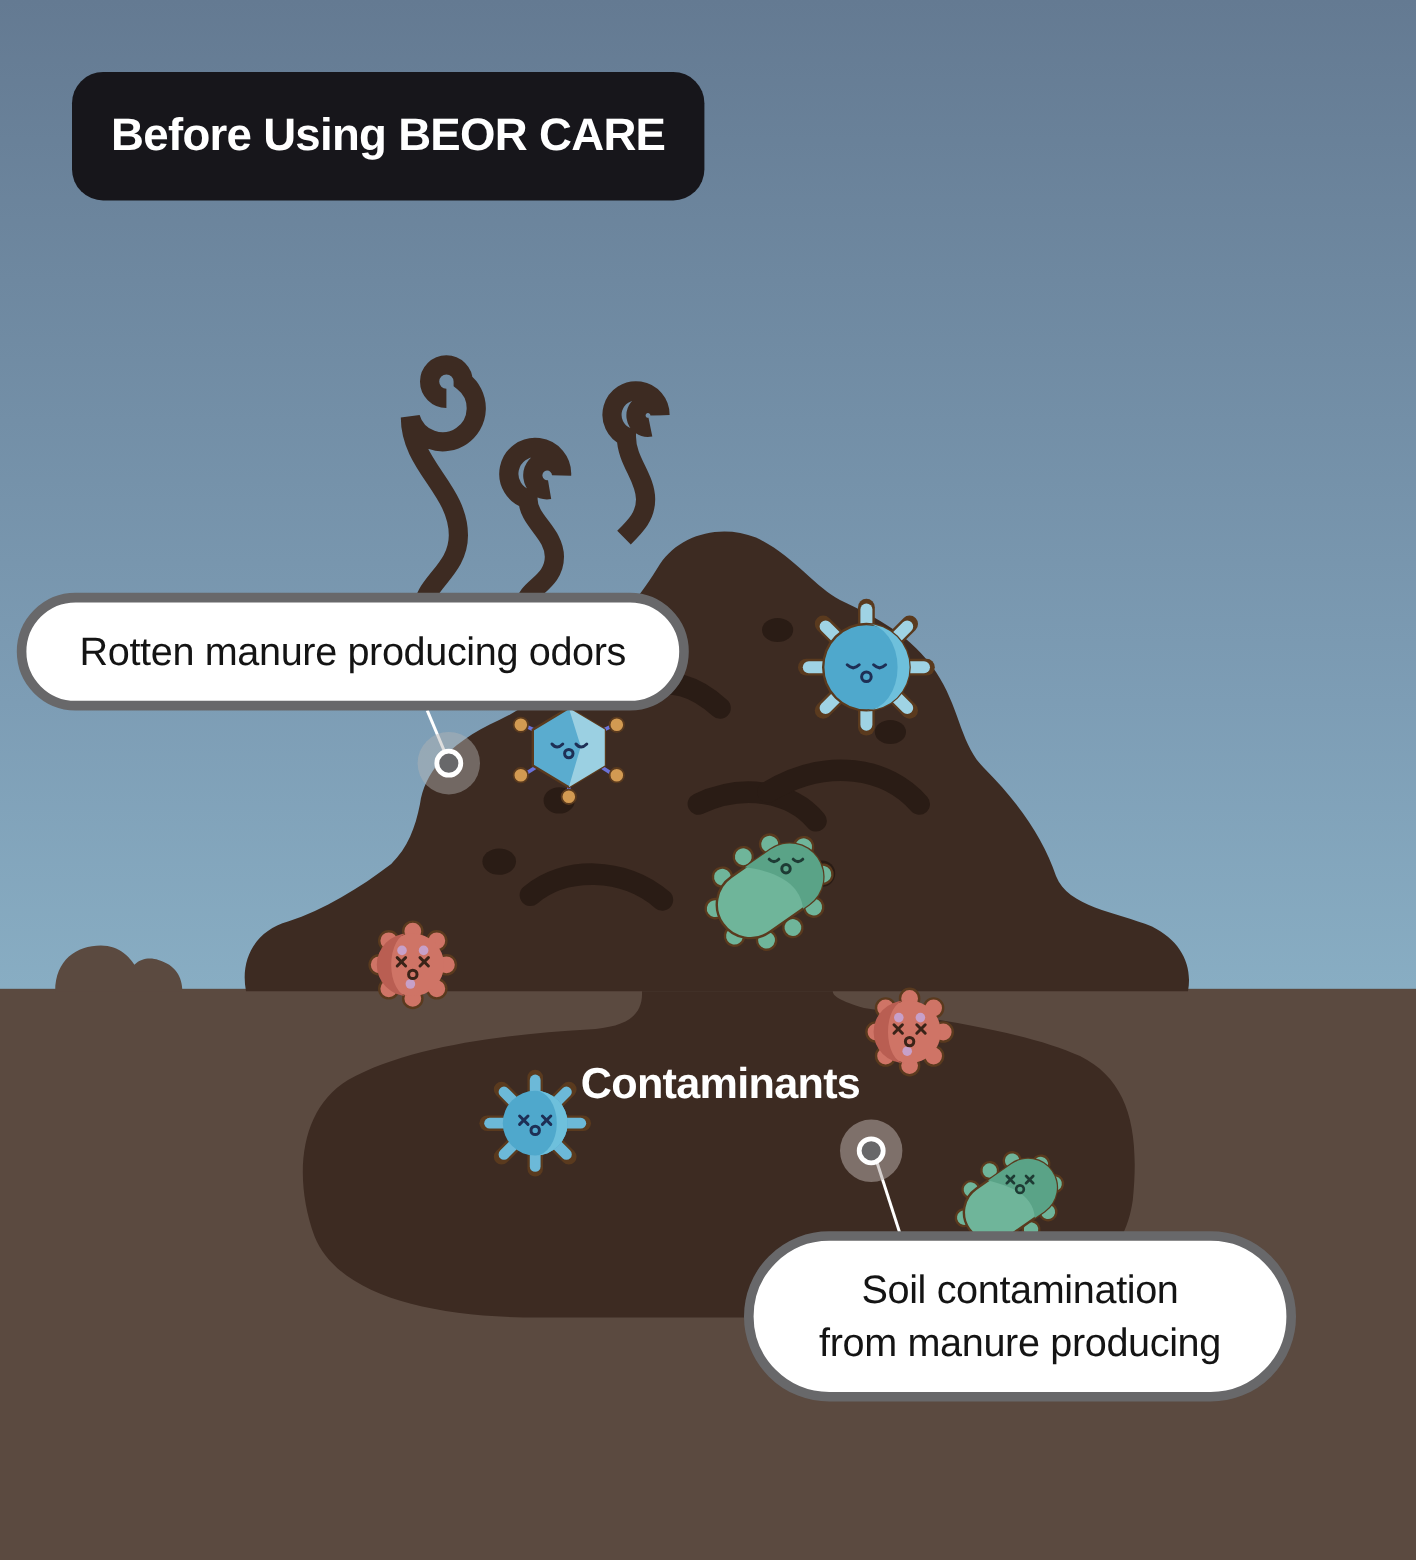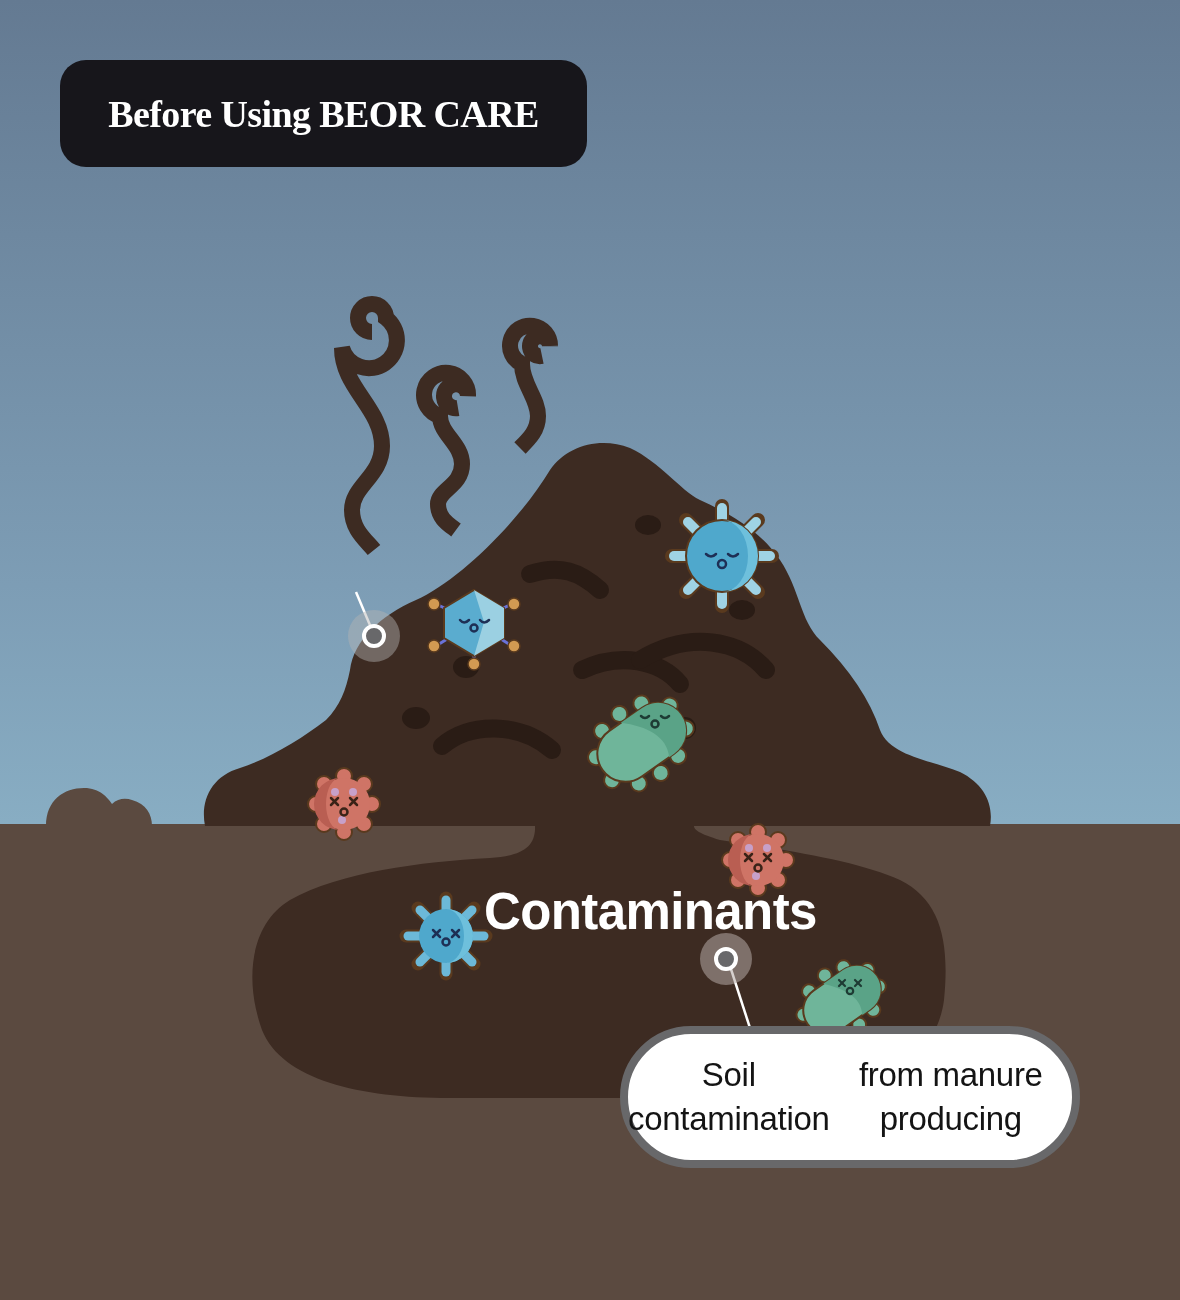--- a/index.html
+++ b/index.html
@@ -3,30 +3,30 @@
 <meta charset="utf-8">
 <style>
   html, body { margin: 0; padding: 0; }
   body { width: 1180px; height: 1300px; overflow: hidden; font-family: "Liberation Sans", "DejaVu Sans", sans-serif; }
   .stage { position: relative; width: 1180px; height: 1300px; background: linear-gradient(180deg, #647a92 0%, #7d9db5 45%, #8cb3c8 70%, #8db5ca 100%); overflow: hidden; }
   .scene { position: absolute; left: 0; top: 0; }
   .title-badge {
     position: absolute; left: 60px; top: 60px; width: 527px; height: 107px;
     background: #17161b; border-radius: 26px; color: #fff;
     display: flex; align-items: center; justify-content: center;
-    font-size: 38px; font-weight: bold; letter-spacing: -0.6px; font-family: Liberation Serif, serif;
+    font-size: 38px; font-weight: bold; letter-spacing: -0.6px;
   }
   .callout {
     position: absolute; background: #fff; border: 8px solid #68686a; border-radius: 60px;
     color: #141414; display: flex; align-items: center; justify-content: center; text-align: center;
     box-sizing: border-box;
   }
   .callout-odor { left: 14px; top: 494px; width: 560px; height: 98px; font-size: 33px; letter-spacing: -0.3px; }
-  .callout-soil { left: 620px; top: 1026px; width: 460px; height: 142px; border-radius: 72px; font-size: 33px; line-height: 44px; letter-spacing: -0.3px; flex-direction: row; }
-  .contaminants-label { position: absolute; left: 484px; top: 882px; color: #fff; font-size: 51px; font-weight: bold; letter-spacing: -0.6px; }
+  .callout-soil { left: 620px; top: 1026px; width: 460px; height: 142px; border-radius: 72px; font-size: 33px; line-height: 44px; letter-spacing: -0.3px; flex-direction: column; }
+  .contaminants-label { position: absolute; left: 484px; top: 882px; color: #fff; font-size: 36px; font-weight: bold; letter-spacing: -0.6px; }
 </style>
 </head>
 <body>
 
 <div class="stage">
 
   <svg class="scene" width="1180" height="1300" viewBox="0 0 1180 1300">
 
     <g fill="none" stroke="#3d2b22" stroke-width="16" stroke-linecap="butt">
       <path d="M372 332 a14 14 0 1 1 14 -14 a28 28 0 1 1 -44 30 c0 40 40 60 40 98 c0 30 -30 40 -30 64 c0 20 14 30 22 40"></path>
@@ -254,20 +254,23 @@
     </g>
     <line x1="730" y1="966" x2="750" y2="1028" stroke="#fff" stroke-width="2.5"></line>
     <g>
       <circle cx="726" cy="959" r="26" fill="rgba(180,170,165,0.55)"></circle>
       <circle cx="726" cy="959" r="10" fill="#68686a" stroke="#fff" stroke-width="4"></circle>
     </g>
   </svg>
 
   <div class="title-badge">Before Using BEOR CARE</div>
 
+  <div class="callout callout-odor">
+    <span>Rotten manure producing odors</span>
+  </div>
 
   <div class="contaminants-label">Contaminants</div>
 
   <div class="callout callout-soil">
     <span>Soil contamination</span>
     <span>from manure producing</span>
   </div>
 
 </div>
 

